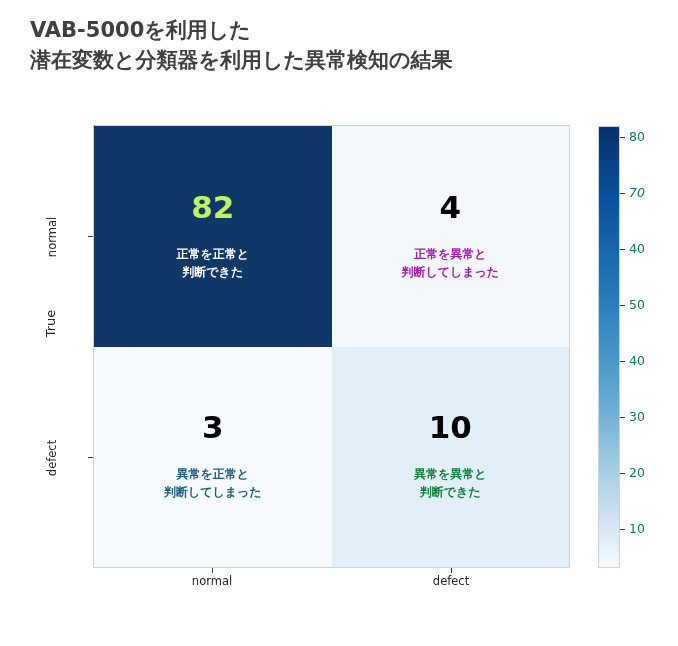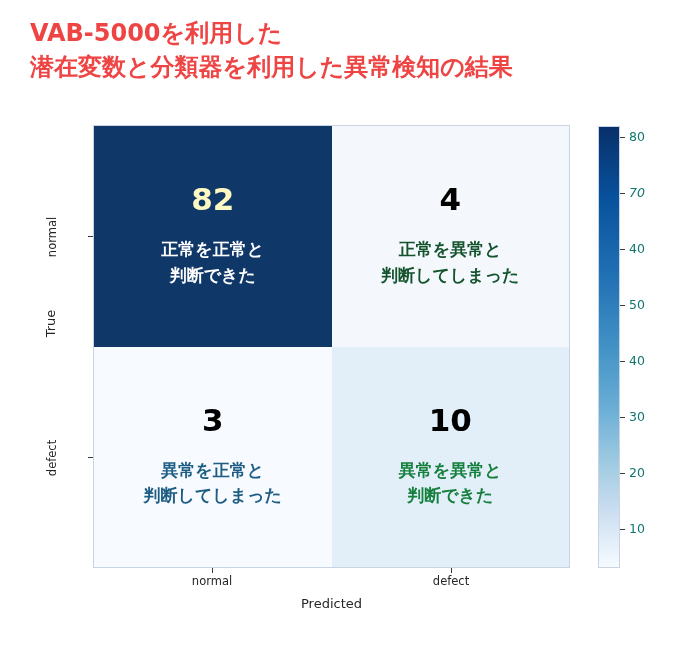--- a/index.html
+++ b/index.html
@@ -15,24 +15,24 @@
     color: #000000;
     overflow: hidden;
   }
 
   
   #heading {
     position: absolute;
     left: 30px;
     top: 16px;
     width: 620px;
-    font-size: 24px;
+    font-size: 21px;
     font-weight: bold;
     line-height: 1.42;
-    color: #ef4444;
+    color: #404040;
     letter-spacing: 0px;
   }
   #heading .hline { display: block; white-space: nowrap; }
 
   
   #figure {
     position: absolute;
     left: 0;
     top: 88px;
     width: 678px;
@@ -69,21 +69,21 @@
     align-items: center;
     justify-content: center;
   }
   .cell .count {
     font-size: 31px;
     font-weight: bold;
     line-height: 1;
     margin-bottom: 22px;
   }
   .cell .desc {
-    font-size: 17px;
+    font-size: 12px;
     font-weight: bold;
     line-height: 1.5;
     text-align: center;
     white-space: pre-line;
   }
 
   
   #ylabel {
     position: absolute;
     left: -10px;
@@ -183,46 +183,45 @@
 
 
   <div id="ylabel">True</div>
   <div class="ytick" id="ytick-0">normal</div>
   <div class="ytick" id="ytick-1">defect</div>
   <div class="ytickmark" id="ytickmark-0"></div>
   <div class="ytickmark" id="ytickmark-1"></div>
 
   <div id="matrix">
     <div class="cell" id="cell-0" style="background: rgb(15, 55, 104);">
-      <div class="count" style="color: #fef9c3;">82</div>
+      <div class="count" style="color: #bef264;">82</div>
       <div class="desc" style="color: rgb(255, 255, 255);">正常を正常と
 判断できた</div>
     </div>
     <div class="cell" id="cell-1" style="background: rgb(244, 248, 253);">
       <div class="count" style="color: rgb(0, 0, 0);">4</div>
-      <div class="desc" style="color: #14532d;">正常を異常と
+      <div class="desc" style="color: #a21caf;">正常を異常と
 判断してしまった</div>
     </div>
     <div class="cell" id="cell-2" style="background: rgb(247, 250, 254);">
       <div class="count" style="color: rgb(0, 0, 0);">3</div>
       <div class="desc" style="color: rgb(29, 93, 132);">異常を正常と
 判断してしまった</div>
     </div>
     <div class="cell" id="cell-3" style="background: rgb(226, 238, 248);">
       <div class="count" style="color: rgb(0, 0, 0);">10</div>
       <div class="desc" style="color: #15803d; text-align: center;">異常を異常と
 判断できた</div>
     </div>
   </div>
 
   <div class="xtickmark" id="xtickmark-0"></div>
   <div class="xtickmark" id="xtickmark-1"></div>
   <div class="xtick" id="xtick-0">normal</div>
   <div class="xtick" id="xtick-1">defect</div>
-  <div id="xlabel">Predicted</div>
 
   <div id="colorbar" style="background: linear-gradient(rgb(8, 48, 107) 0%, rgb(8, 81, 156) 16%, rgb(33, 113, 181) 34%, rgb(66, 146, 198) 50%, rgb(107, 174, 214) 64%, rgb(158, 202, 225) 76%, rgb(198, 219, 239) 86%, rgb(222, 235, 247) 93%, rgb(247, 251, 255) 100%);"></div>
   <div id="colorbar-ticks">
       <div class="cbtickmark" style="top: 49.1899px;"></div>
       <div class="cbticklabel" style="top: 49.1899px;">80</div>
       <div class="cbtickmark" style="top: 105.139px;"></div>
       <div class="cbticklabel" style="top: 105.139px; font-style: italic;">70</div>
       <div class="cbtickmark" style="top: 161.089px;"></div>
       <div class="cbticklabel" style="top: 161.089px;">40</div>
       <div class="cbtickmark" style="top: 217.038px;"></div>

